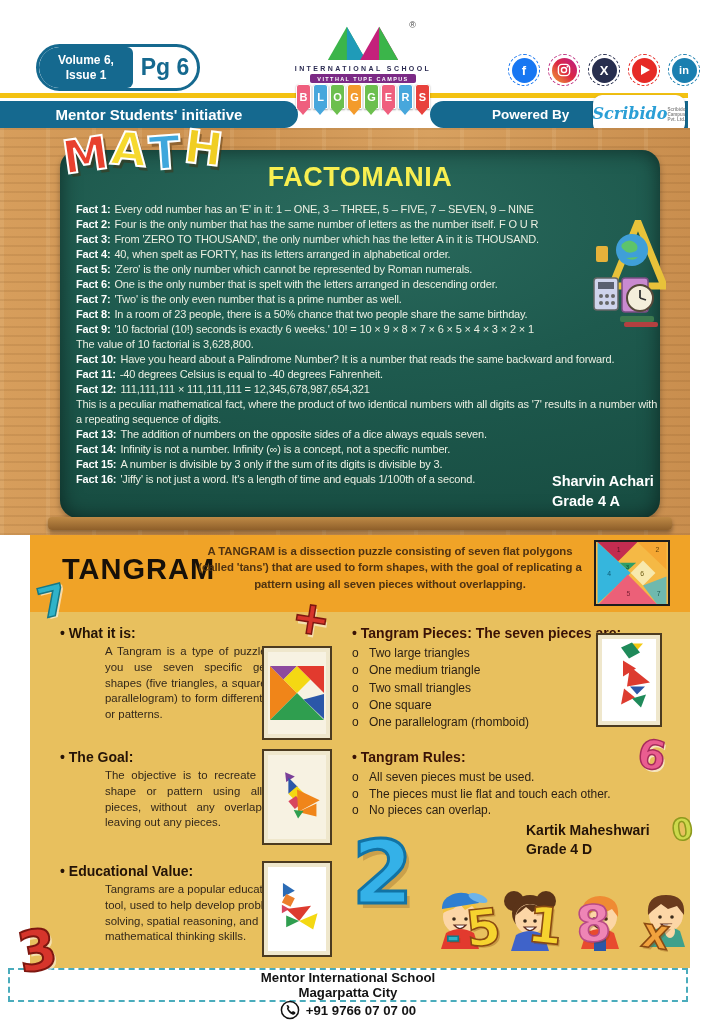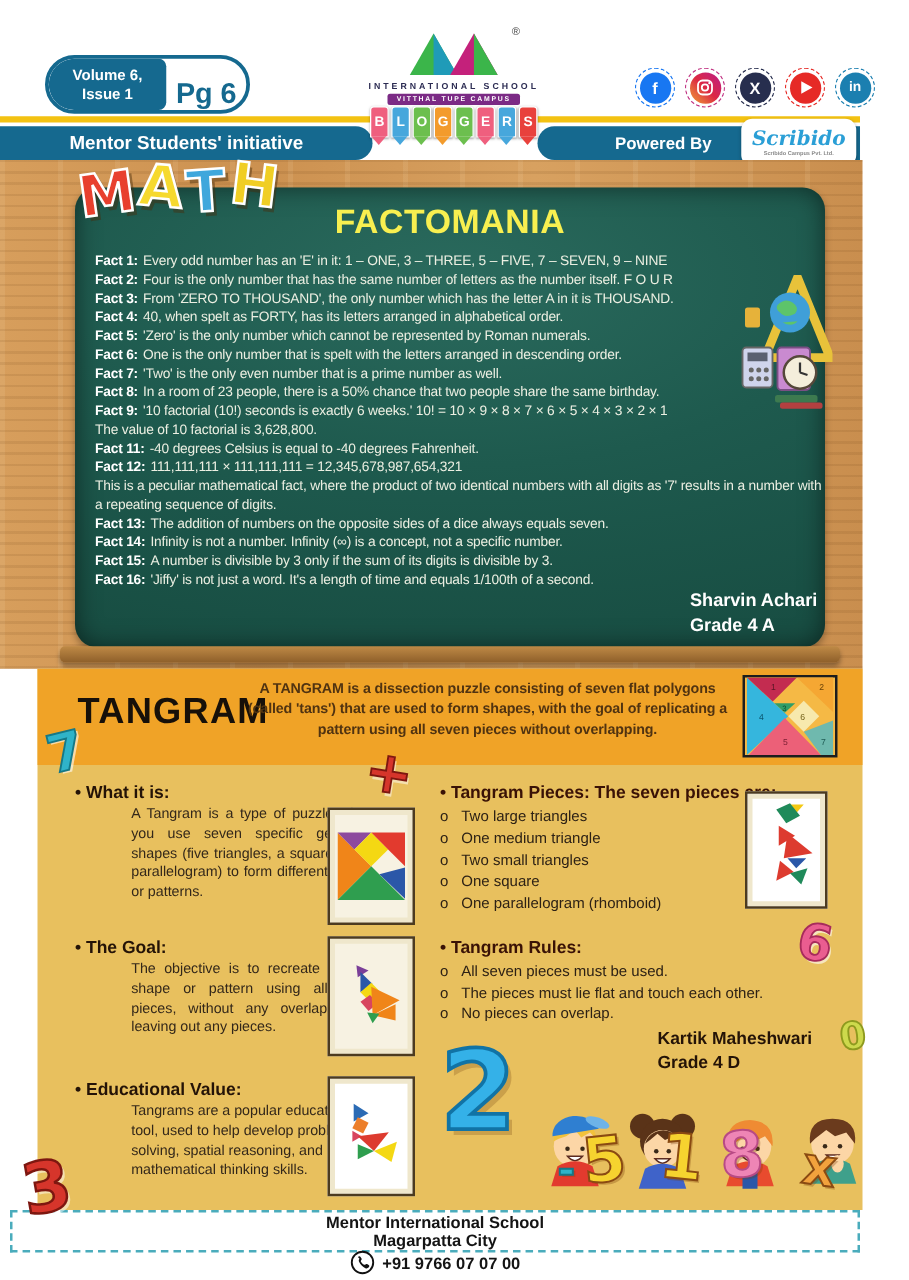--- a/index.html
+++ b/index.html
@@ -1,21 +1,21 @@
 <!DOCTYPE html>
 <html><head>
 <meta charset="utf-8">
 <style>
   html,body{margin:0;padding:0;background:#ffffff;}
   .page{position:relative;width:727px;height:1024px;background:#ffffff;overflow:hidden;
         font-family:"Liberation Sans",sans-serif;}
 
   
   .badge{position:absolute;left:36px;top:44px;width:164px;height:47px;border:3px solid #15698f;
-         border-radius:26px;background:#fff;display:flex;align-items:flex-end;overflow:hidden;box-sizing:border-box;}
+         border-radius:26px;background:#fff;display:flex;align-items:center;overflow:hidden;box-sizing:border-box;}
   .badge-left{background:#15698f;color:#fff;height:100%;width:94px;border-radius:20px 6px 6px 20px;
               display:flex;flex-direction:column;justify-content:center;align-items:center;
               font-weight:bold;font-size:12px;line-height:1.2;}
   .badge-right{flex:1;text-align:center;color:#15698f;font-weight:bold;font-size:23px;}
 
   .logo{position:absolute;left:288px;top:22px;width:150px;text-align:center;z-index:6;}
   .logo-reg{position:absolute;right:22px;top:-2px;font-size:9px;color:#444;}
   .logo-name{color:#c4217b;font-weight:bold;font-size:21px;letter-spacing:5px;margin-top:-2px;}
   .logo-sub{font-size:7px;letter-spacing:2.4px;color:#2b2b52;font-weight:bold;margin-top:1px;}
   .logo-campus{background:#7b2a85;color:#fff;font-size:5.5px;letter-spacing:1.4px;font-weight:bold;
@@ -43,21 +43,21 @@
   
   .yline{position:absolute;top:93px;height:5px;background:#f3c212;}
   .yline.l{left:0;width:298px;}.yline.r{left:430px;width:258px;}
   .tealbar{position:absolute;top:101px;height:27px;background:#15698f;color:#fff;display:flex;
            align-items:center;}
   .tealbar.l{left:0;width:298px;border-radius:0 14px 14px 0;justify-content:center;
              font-weight:bold;font-size:15px;}
   .tealbar.r{left:430px;width:258px;border-radius:14px 0 0 14px;justify-content:flex-start;
              padding-left:62px;box-sizing:border-box;font-weight:bold;font-size:13.5px;}
   .scribido{position:absolute;right:3px;top:-6px;width:92px;height:38px;background:#fff;border-radius:9px;
-            box-shadow:0 1px 3px rgba(0,0,0,.25);display:flex;flex-direction:column;align-items:center;
+            box-shadow:0 1px 3px rgba(0,0,0,.25);display:flex;flex-direction:row;align-items:center;
             justify-content:center;color:#2b9fd6;}
   .scribido .name{font-family:"DejaVu Serif",serif;font-style:italic;font-weight:bold;font-size:16px;line-height:1;}
   .scribido .sub{font-size:4.5px;color:#8a8a8a;margin-top:1.5px;}
 
   
   .wood{position:absolute;left:0;top:128px;width:690px;height:407px;
         background:
           repeating-linear-gradient(180deg, rgba(90,50,10,.10) 0 2px, rgba(255,255,255,0) 2px 9px),
           repeating-linear-gradient(90deg, rgba(255,235,200,.10) 0 4px, rgba(0,0,0,0) 4px 46px),
           linear-gradient(90deg,#d79e5c,#cc9150 30%,#d8a160 62%,#c98e4e);}
@@ -220,20 +220,21 @@
     <p><b>Fact 1:</b><span>Every odd number has an 'E' in it: 1 – ONE, 3 – THREE, 5 – FIVE, 7 – SEVEN, 9 – NINE</span></p>
     <p><b>Fact 2:</b><span>Four is the only number that has the same number of letters as the number itself. F O U R</span></p>
     <p><b>Fact 3:</b><span>From 'ZERO TO THOUSAND', the only number which has the letter A in it is THOUSAND.</span></p>
     <p><b>Fact 4:</b><span>40, when spelt as FORTY, has its letters arranged in alphabetical order.</span></p>
     <p><b>Fact 5:</b><span>'Zero' is the only number which cannot be represented by Roman numerals.</span></p>
     <p><b>Fact 6:</b><span>One is the only number that is spelt with the letters arranged in descending order.</span></p>
     <p><b>Fact 7:</b><span>'Two' is the only even number that is a prime number as well.</span></p>
     <p><b>Fact 8:</b><span>In a room of 23 people, there is a 50% chance that two people share the same birthday.</span></p>
     <p><b>Fact 9:</b><span>'10 factorial (10!) seconds is exactly 6 weeks.' 10! = 10 × 9 × 8 × 7 × 6 × 5 × 4 × 3 × 2 × 1</span></p>
     <p><b></b><span>The value of 10 factorial is 3,628,800.</span></p>
+    <p><b>Fact 10:</b><span>Have you heard about a Palindrome Number? It is a number that reads the same backward and forward.</span></p>
     <p><b>Fact 11:</b><span>-40 degrees Celsius is equal to -40 degrees Fahrenheit.</span></p>
     <p><b>Fact 12:</b><span>111,111,111 × 111,111,111 = 12,345,678,987,654,321</span></p>
     <p><b></b><span>This is a peculiar mathematical fact, where the product of two identical numbers with all digits as '7' results in a number with a repeating sequence of digits.</span></p>
     <p><b>Fact 13:</b><span>The addition of numbers on the opposite sides of a dice always equals seven.</span></p>
     <p><b>Fact 14:</b><span>Infinity is not a number. Infinity (∞) is a concept, not a specific number.</span></p>
     <p><b>Fact 15:</b><span>A number is divisible by 3 only if the sum of its digits is divisible by 3.</span></p>
     <p><b>Fact 16:</b><span>'Jiffy' is not just a word. It's a length of time and equals 1/100th of a second.</span></p>
   </div>
 
   <svg class="supplies" width="74" height="108" viewBox="0 0 74 108">

